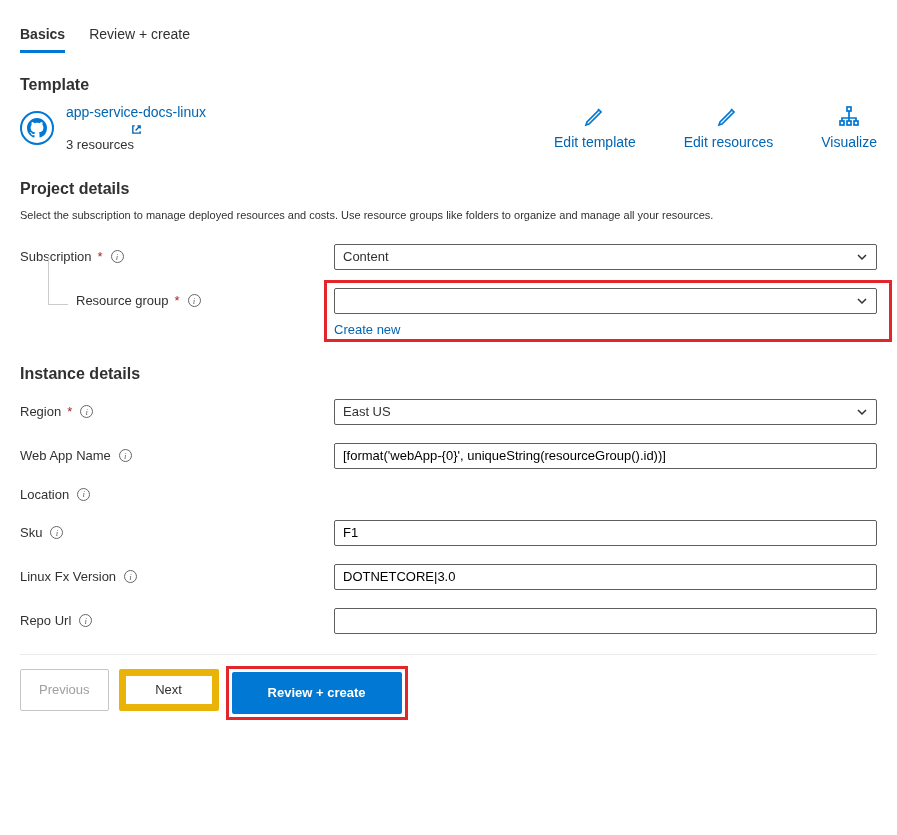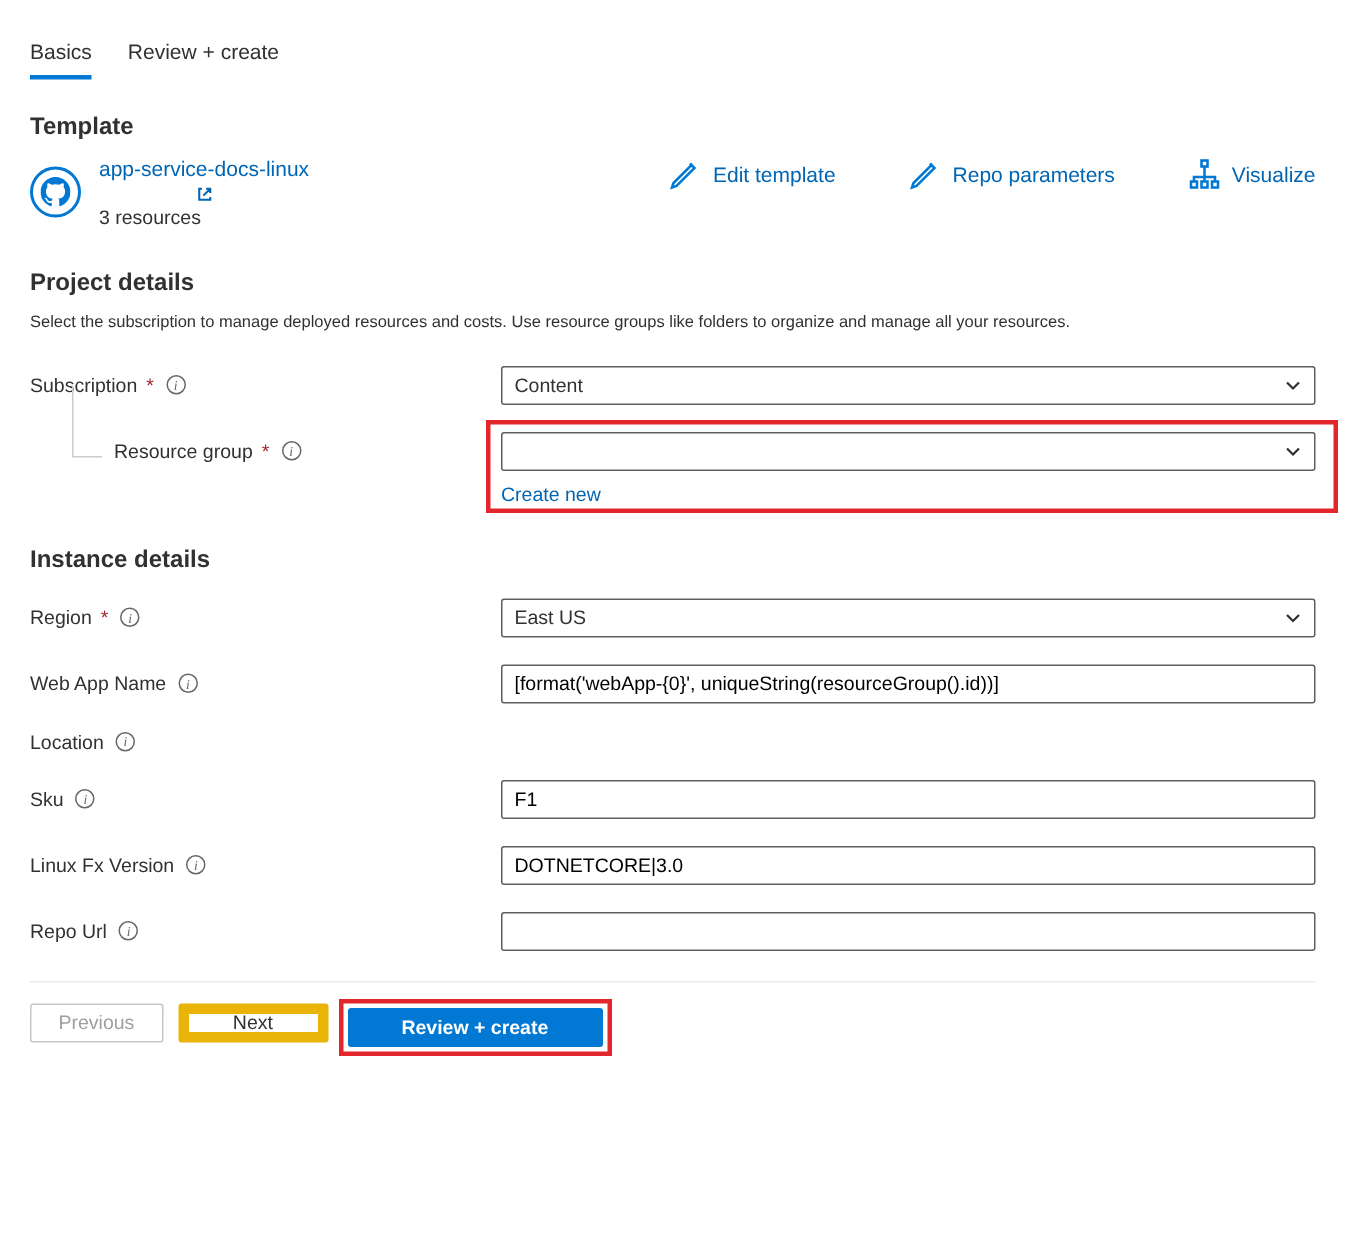--- a/index.html
+++ b/index.html
@@ -7,35 +7,35 @@
       font-family: 'Segoe UI', -apple-system, BlinkMacSystemFont, sans-serif;
       font-size: 13px;
       color: #323130;
       background: #fff;
       width: 897px;
       padding: 0 20px 20px 20px;
     }
     
     .tabs { display: flex; gap: 24px; border-bottom: 1px solid transparent; padding-top: 26px; margin-bottom: 22px; }
     .tab { padding-bottom: 8px; font-size: 14px; cursor: pointer; }
-    .tab.active { font-weight: 400; border-bottom: 3px solid #0078d4; text-align: center; }
+    .tab.active { font-weight: 700; border-bottom: 3px solid #0078d4; text-align: center; }
     
     .section-heading { font-size: 16px; font-weight: 600; margin-bottom: 10px; }
     
     .template-row { display: flex; align-items: flex-start; justify-content: space-between; margin-bottom: 28px; }
     .template-left { display: flex; align-items: center; gap: 12px; }
     .github-circle {
       width: 34px; height: 34px; border-radius: 50%; border: 2px solid #0078d4;
       display: flex; align-items: center; justify-content: center;
     }
     .github-cat { width: 20px; height: 20px; fill: #0078d4; }
     .template-link { color: #0065b3; font-size: 14px; text-decoration: none; display: inline-flex; align-items: center; gap: 4px; flex-direction: column; }
     .template-sub { color: #323130; font-size: 13px; margin-top: 2px; }
     .template-actions { display: flex; gap: 48px; }
-    .action-column { display: flex; flex-direction: row; align-items: center; gap: 6px; cursor: pointer; }
+    .action-column { display: flex; flex-direction: column; align-items: center; gap: 6px; cursor: pointer; }
     .action-icon { width: 24px; height: 24px; stroke: #0078d4; fill: none; stroke-width: 1.7; }
     .action-label { color: #0065b3; font-size: 14px; }
     
     .desc { font-size: 11px; color: #323130; margin-bottom: 20px; line-height: 1.45; max-width: 870px; }
     
     .field-row { display: flex; align-items: center; margin-bottom: 18px; }
     .field-label { width: 314px; font-size: 13px; display: flex; align-items: center; gap: 4px; }
     .field-label.indented { padding-left: 56px; position: relative; }
     .indent-liner {
       position: absolute; left: 28px; top: -36px; width: 20px; height: 48px;
@@ -66,21 +66,21 @@
     
     .highlight-box {
       border: 3px solid #e3262b; position: absolute; pointer-events: none;
     }
     
     .footer {
       display: flex; gap: 10px; padding-top: 14px; margin-top: 20px;
       border-top: 1px solid #edebe9; align-items: flex-start;
     }
     .btn {
-      height: 26px; padding: 0 18px; font-size: 13px; border-radius: 2px;
+      height: 42px; padding: 0 18px; font-size: 13px; border-radius: 2px;
       cursor: pointer; display: flex; align-items: center; justify-content: center;
       font-family: inherit;
     }
     .btn-prev { border: 1px solid #c8c6c4; background: #fff; color: #a19f9d; }
     .btn-next { border: 7px solid #eab308; background: #fff; color: #323130; width: 100px; }
     .btn-primary { border: none; background: #0078d4; color: #fff; font-weight: 600; width: 170px; }
     .btn-primary-wrap { position: relative; padding: 3px; }
     .btn-primary-highlight { border: 3px solid #e3262b; position: absolute; inset: -3px; pointer-events: none; }
     .ext-icon { width: 11px; height: 11px; stroke: #0065b3; fill: none; stroke-width: 1.5; }
     .rg-container { position: relative; }
@@ -115,21 +115,21 @@
     <div class="action-column">
       <svg class="action-icon" viewBox="0 0 24 24">
           <path d="M3 21l3-1 12-12-2-2L4 18l-1 3zM15 5l2 2"></path>
         </svg>
       <span class="action-label">Edit template</span>
     </div>
     <div class="action-column">
       <svg class="action-icon" viewBox="0 0 24 24">
           <path d="M3 21l3-1 12-12-2-2L4 18l-1 3zM15 5l2 2"></path>
         </svg>
-      <span class="action-label">Repo parameters</span>
+      <span class="action-label">Edit resources</span>
     </div>
     <div class="action-column">
       <svg class="action-icon" viewBox="0 0 24 24">
         <rect x="10" y="3" width="4" height="4"></rect>
           <rect x="3" y="17" width="4" height="4"></rect>
           <rect x="10" y="17" width="4" height="4"></rect>
           <rect x="17" y="17" width="4" height="4"></rect>
         <path d="M12 7v5M5 17v-3h14v3M12 12v5"></path>
       </svg>
       <span class="action-label">Visualize</span>

